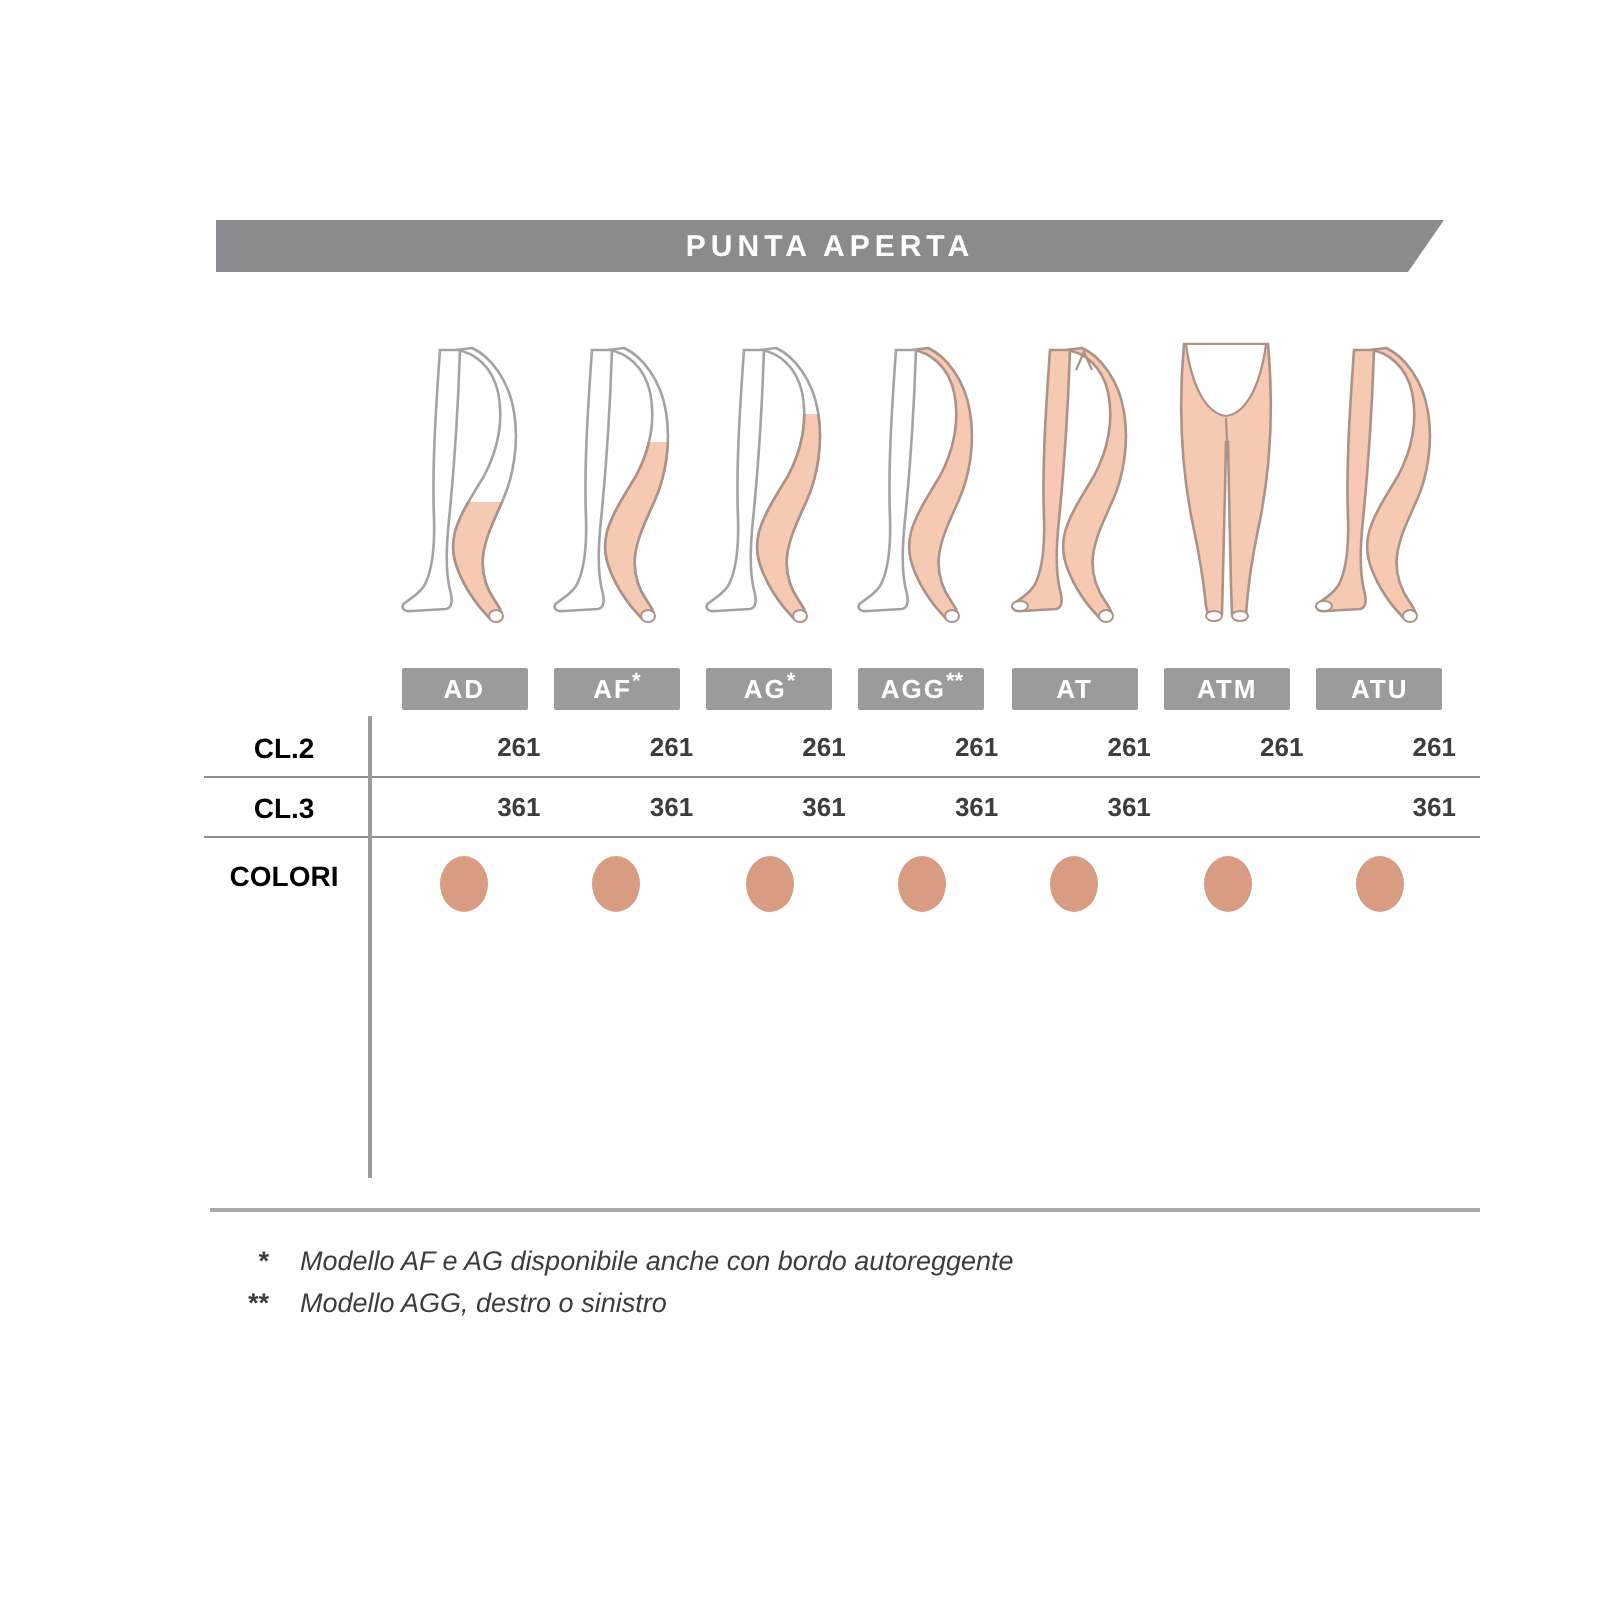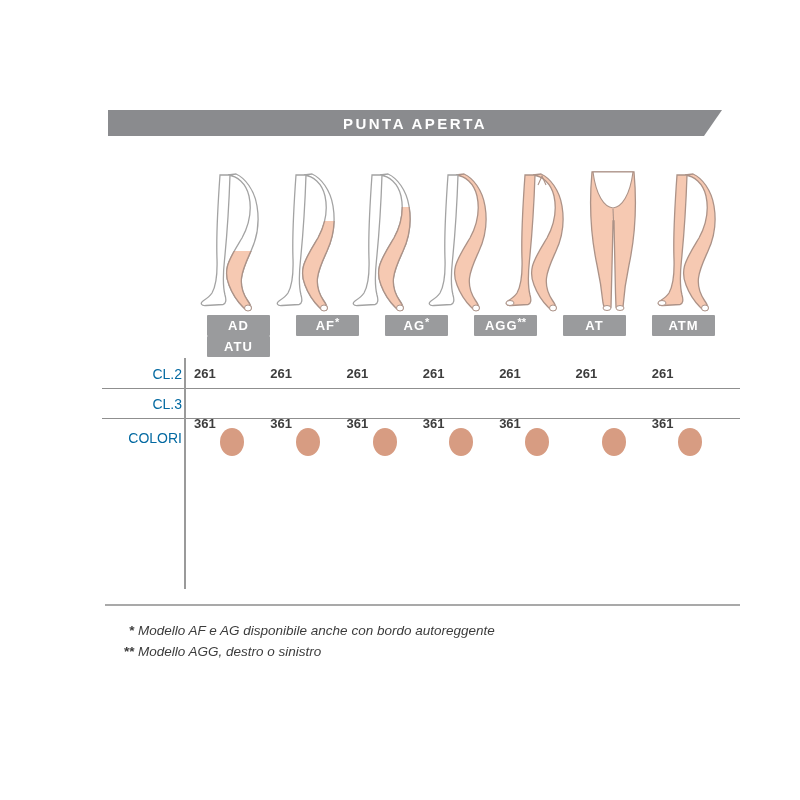--- a/index.html
+++ b/index.html
@@ -19,41 +19,41 @@
   .figrow{position:absolute;left:194px;top:161px;width:534px;height:152px;
     display:grid;grid-template-columns:repeat(7,1fr);}
   .figcell{display:flex;align-items:flex-end;justify-content:center;}
   .fig{width:75px;height:150px;}
   .leg{fill:#fff;stroke:var(--legStroke);stroke-width:1.3;}
   .stocking{fill:var(--stocking);stroke:var(--stockingStroke);stroke-width:1.3;}
   .toe{fill:#fff;stroke:var(--stockingStroke);stroke-width:1;}
   .belly{fill:#fff;stroke:var(--stockingStroke);stroke-width:1.1;}
   .crease{fill:none;stroke:var(--stockingStroke);stroke-width:1.1;}
   
-  .labelrow{position:absolute;left:194px;top:315px;width:534px;height:21px;
-    display:grid;grid-template-columns:repeat(6,1fr);}
+  .labelrow{position:absolute;left:194px;top:334px;width:534px;height:21px;
+    display:grid;grid-template-columns:repeat(7,1fr);}
   .model-tag{justify-self:center;width:63px;height:21px;background:var(--labelbox);
     display:flex;align-items:center;justify-content:center;border-radius:1px;}
   .model-tag span{color:#fff;font-weight:bold;font-size:13px;letter-spacing:1px;}
   .model-tag sup{color:#fff;font-weight:bold;font-size:11px;line-height:0;position:relative;top:-4px;}
   
-  .rowlabel{position:absolute;left:102px;width:80px;text-align:right;
-    font-weight:normal;font-size:14px;color:#0369a1;}
+  .rowlabel{position:absolute;left:102px;width:80px;text-align:center;
+    font-weight:bold;font-size:14px;color:#000000;}
   .vals{position:absolute;left:194px;width:534px;display:grid;grid-template-columns:repeat(7,1fr);}
-  .vals div{text-align:left;font-weight:bold;font-size:13px;color:#3d3d3d;}
+  .vals div{text-align:right;font-weight:bold;font-size:13px;color:#3d3d3d;}
   .hline{position:absolute;left:102px;width:638px;height:0;border-top:1.5px solid #8f8f8f;}
   .vline{position:absolute;left:184px;top:358px;width:1.5px;height:231px;background:#9a9a9a;}
   .dotrow{position:absolute;left:194px;top:428px;width:534px;display:grid;grid-template-columns:repeat(7,1fr);}
   .dot{width:24px;height:28px;border-radius:50%;background:var(--dot);justify-self:center;}
   
   .sep{position:absolute;left:105px;top:604px;width:635px;height:2px;background:#a9a9a9;}
   .footnotes{position:absolute;left:104px;top:620px;font-style:italic;font-size:13.5px;color:#3c3c3c;}
   .fnline{display:flex;line-height:21px;}
   .fnline .mk{width:30px;text-align:right;font-weight:bold;}
-  .fnline .tx{margin-left:4px;}
+  .fnline .tx{margin-left:16px;}
   .bordo{position:absolute;left:108px;top:663px;width:614px;text-align:center;color:#1f1f1f;}
   .bordo .b1{font-weight:bold;font-size:13.5px;line-height:18px;}
   .bordo .b2{font-size:14.5px;line-height:18px;}
 </style>
 </head>
 <body>
 
 <div class="sheet">
 
   <svg width="0" height="0" style="position:absolute">
@@ -179,21 +179,21 @@
     <div>261</div>
     <div>261</div>
     <div>261</div>
     <div>261</div>
     <div>261</div>
     <div>261</div>
   </div>
   <div class="hline" style="top:388px"></div>
 
   <div class="rowlabel" style="top:396px">CL.3</div>
-  <div class="vals" style="top:416px">
+  <div class="vals" style="top:396px">
     <div>361</div>
     <div>361</div>
     <div>361</div>
     <div>361</div>
     <div>361</div>
     <div></div>
     <div>361</div>
   </div>
   <div class="hline" style="top:418px"></div>
 

